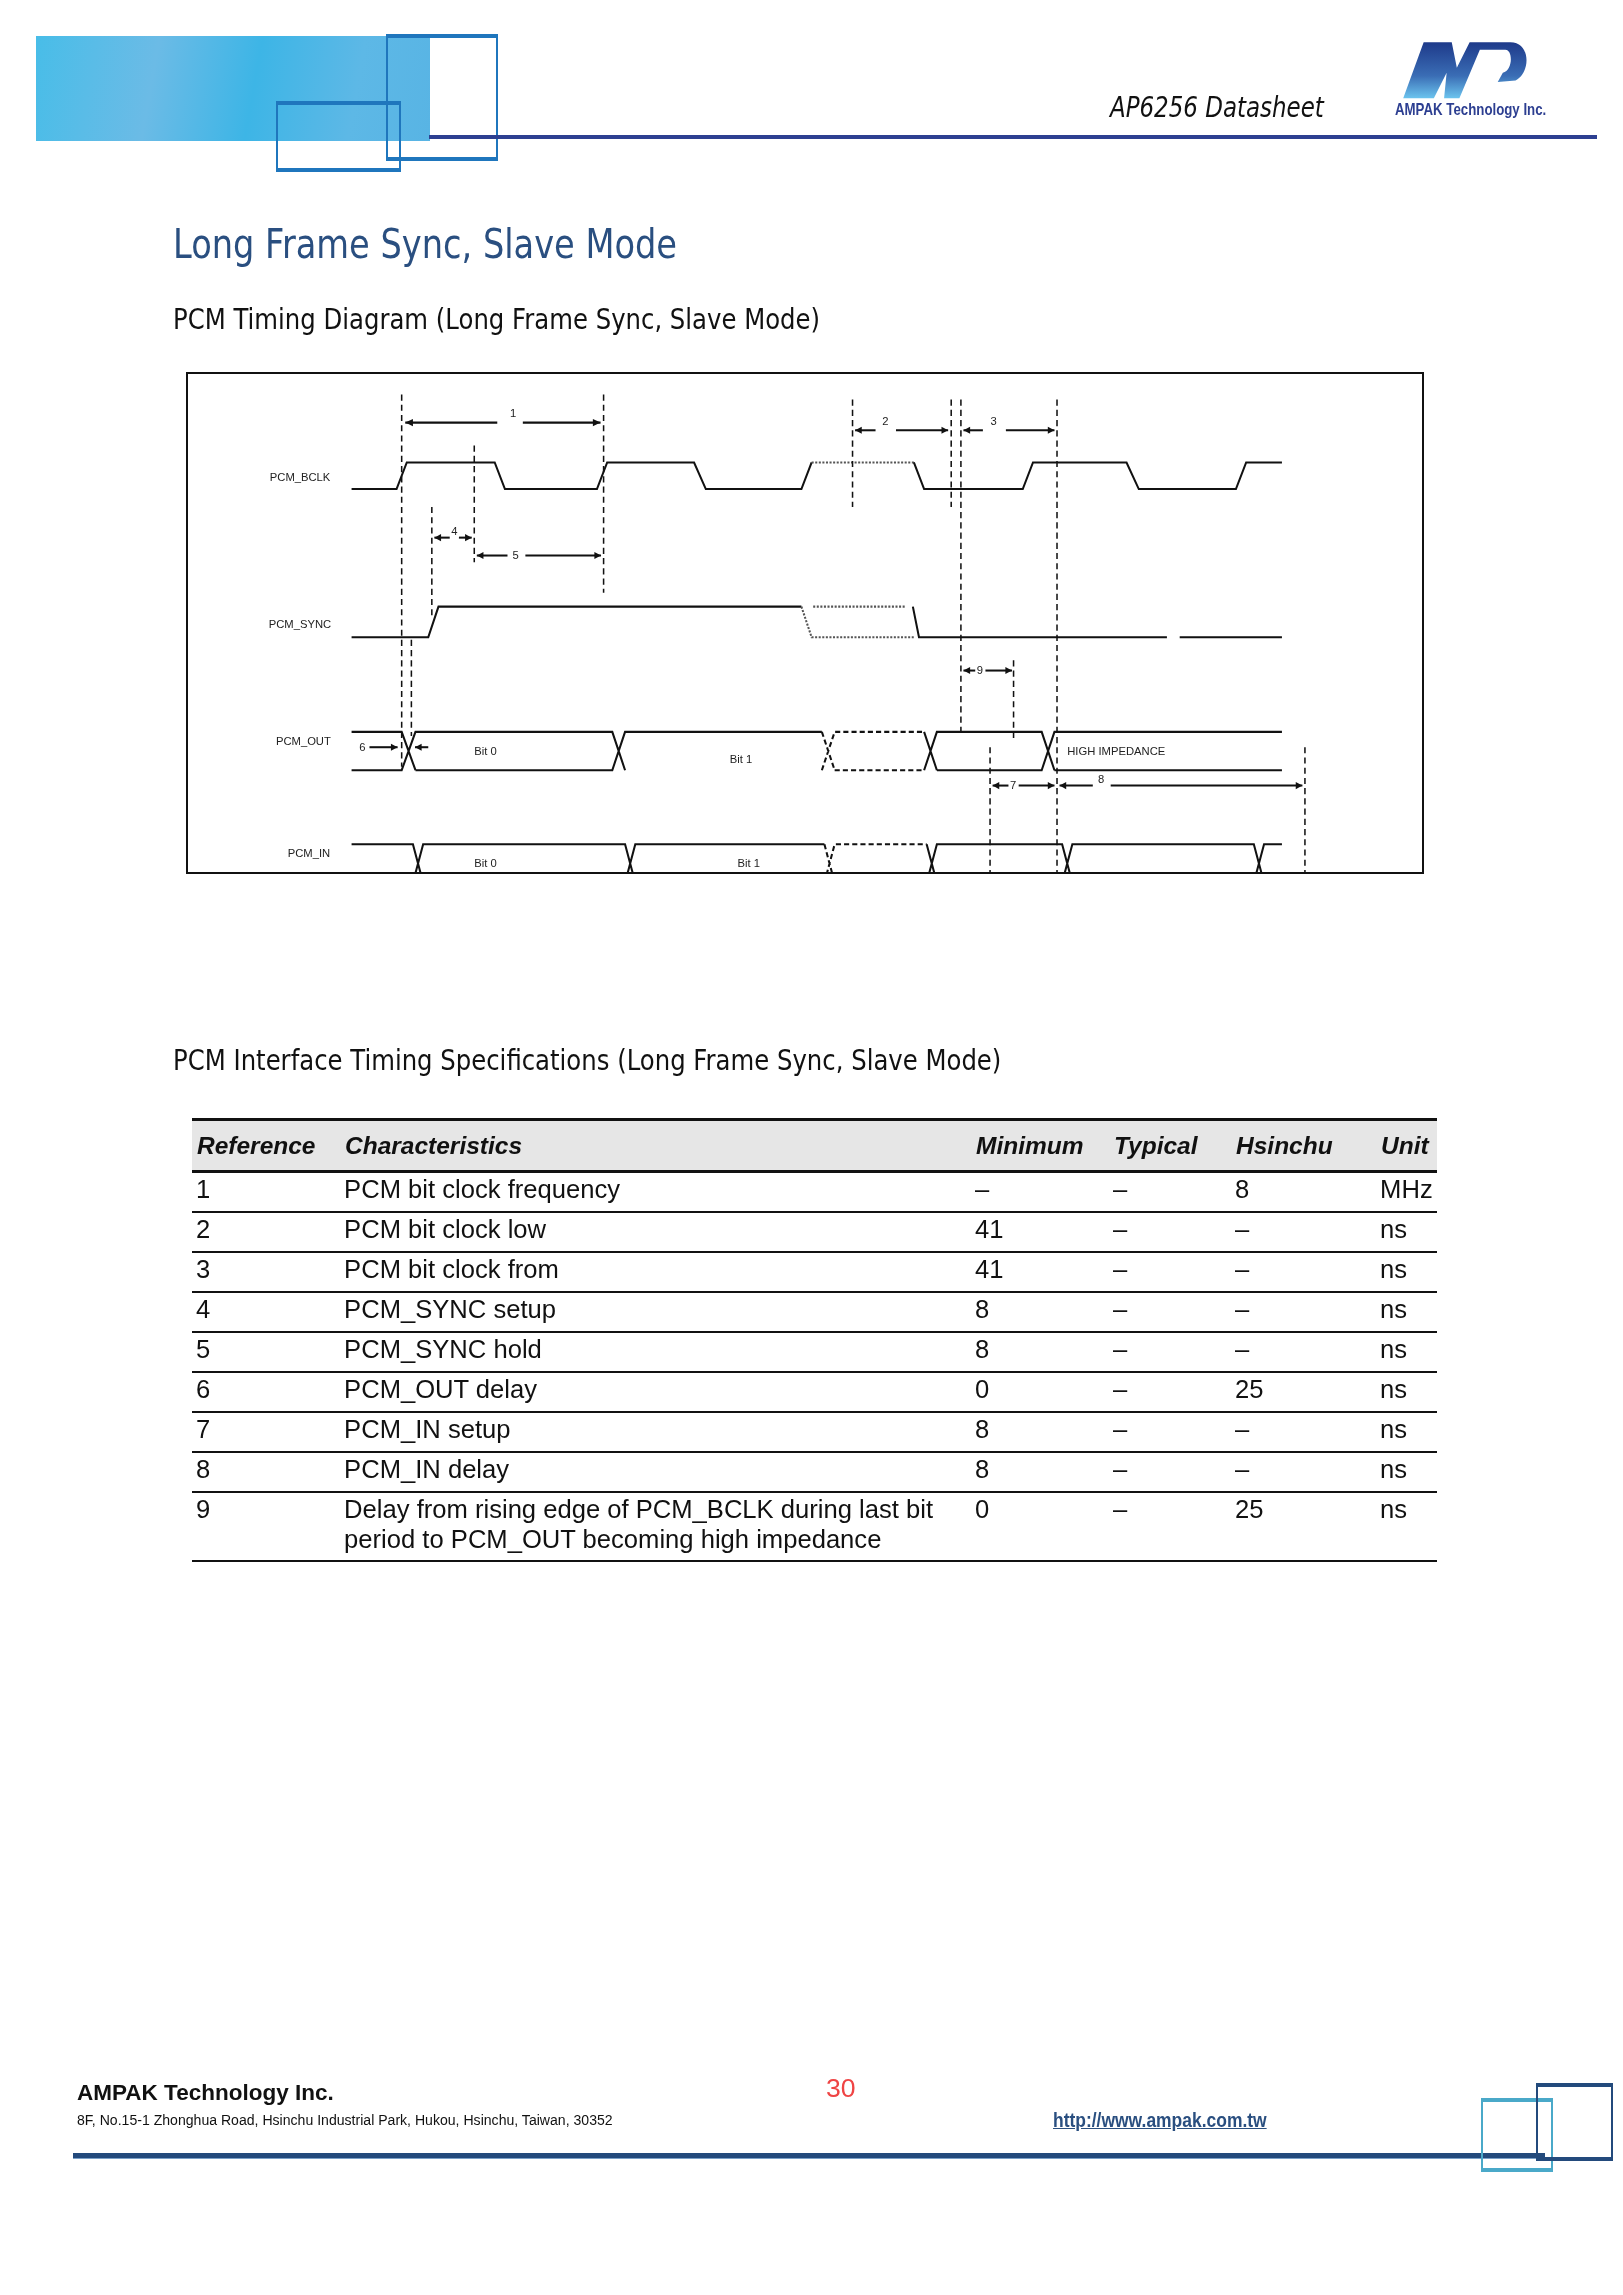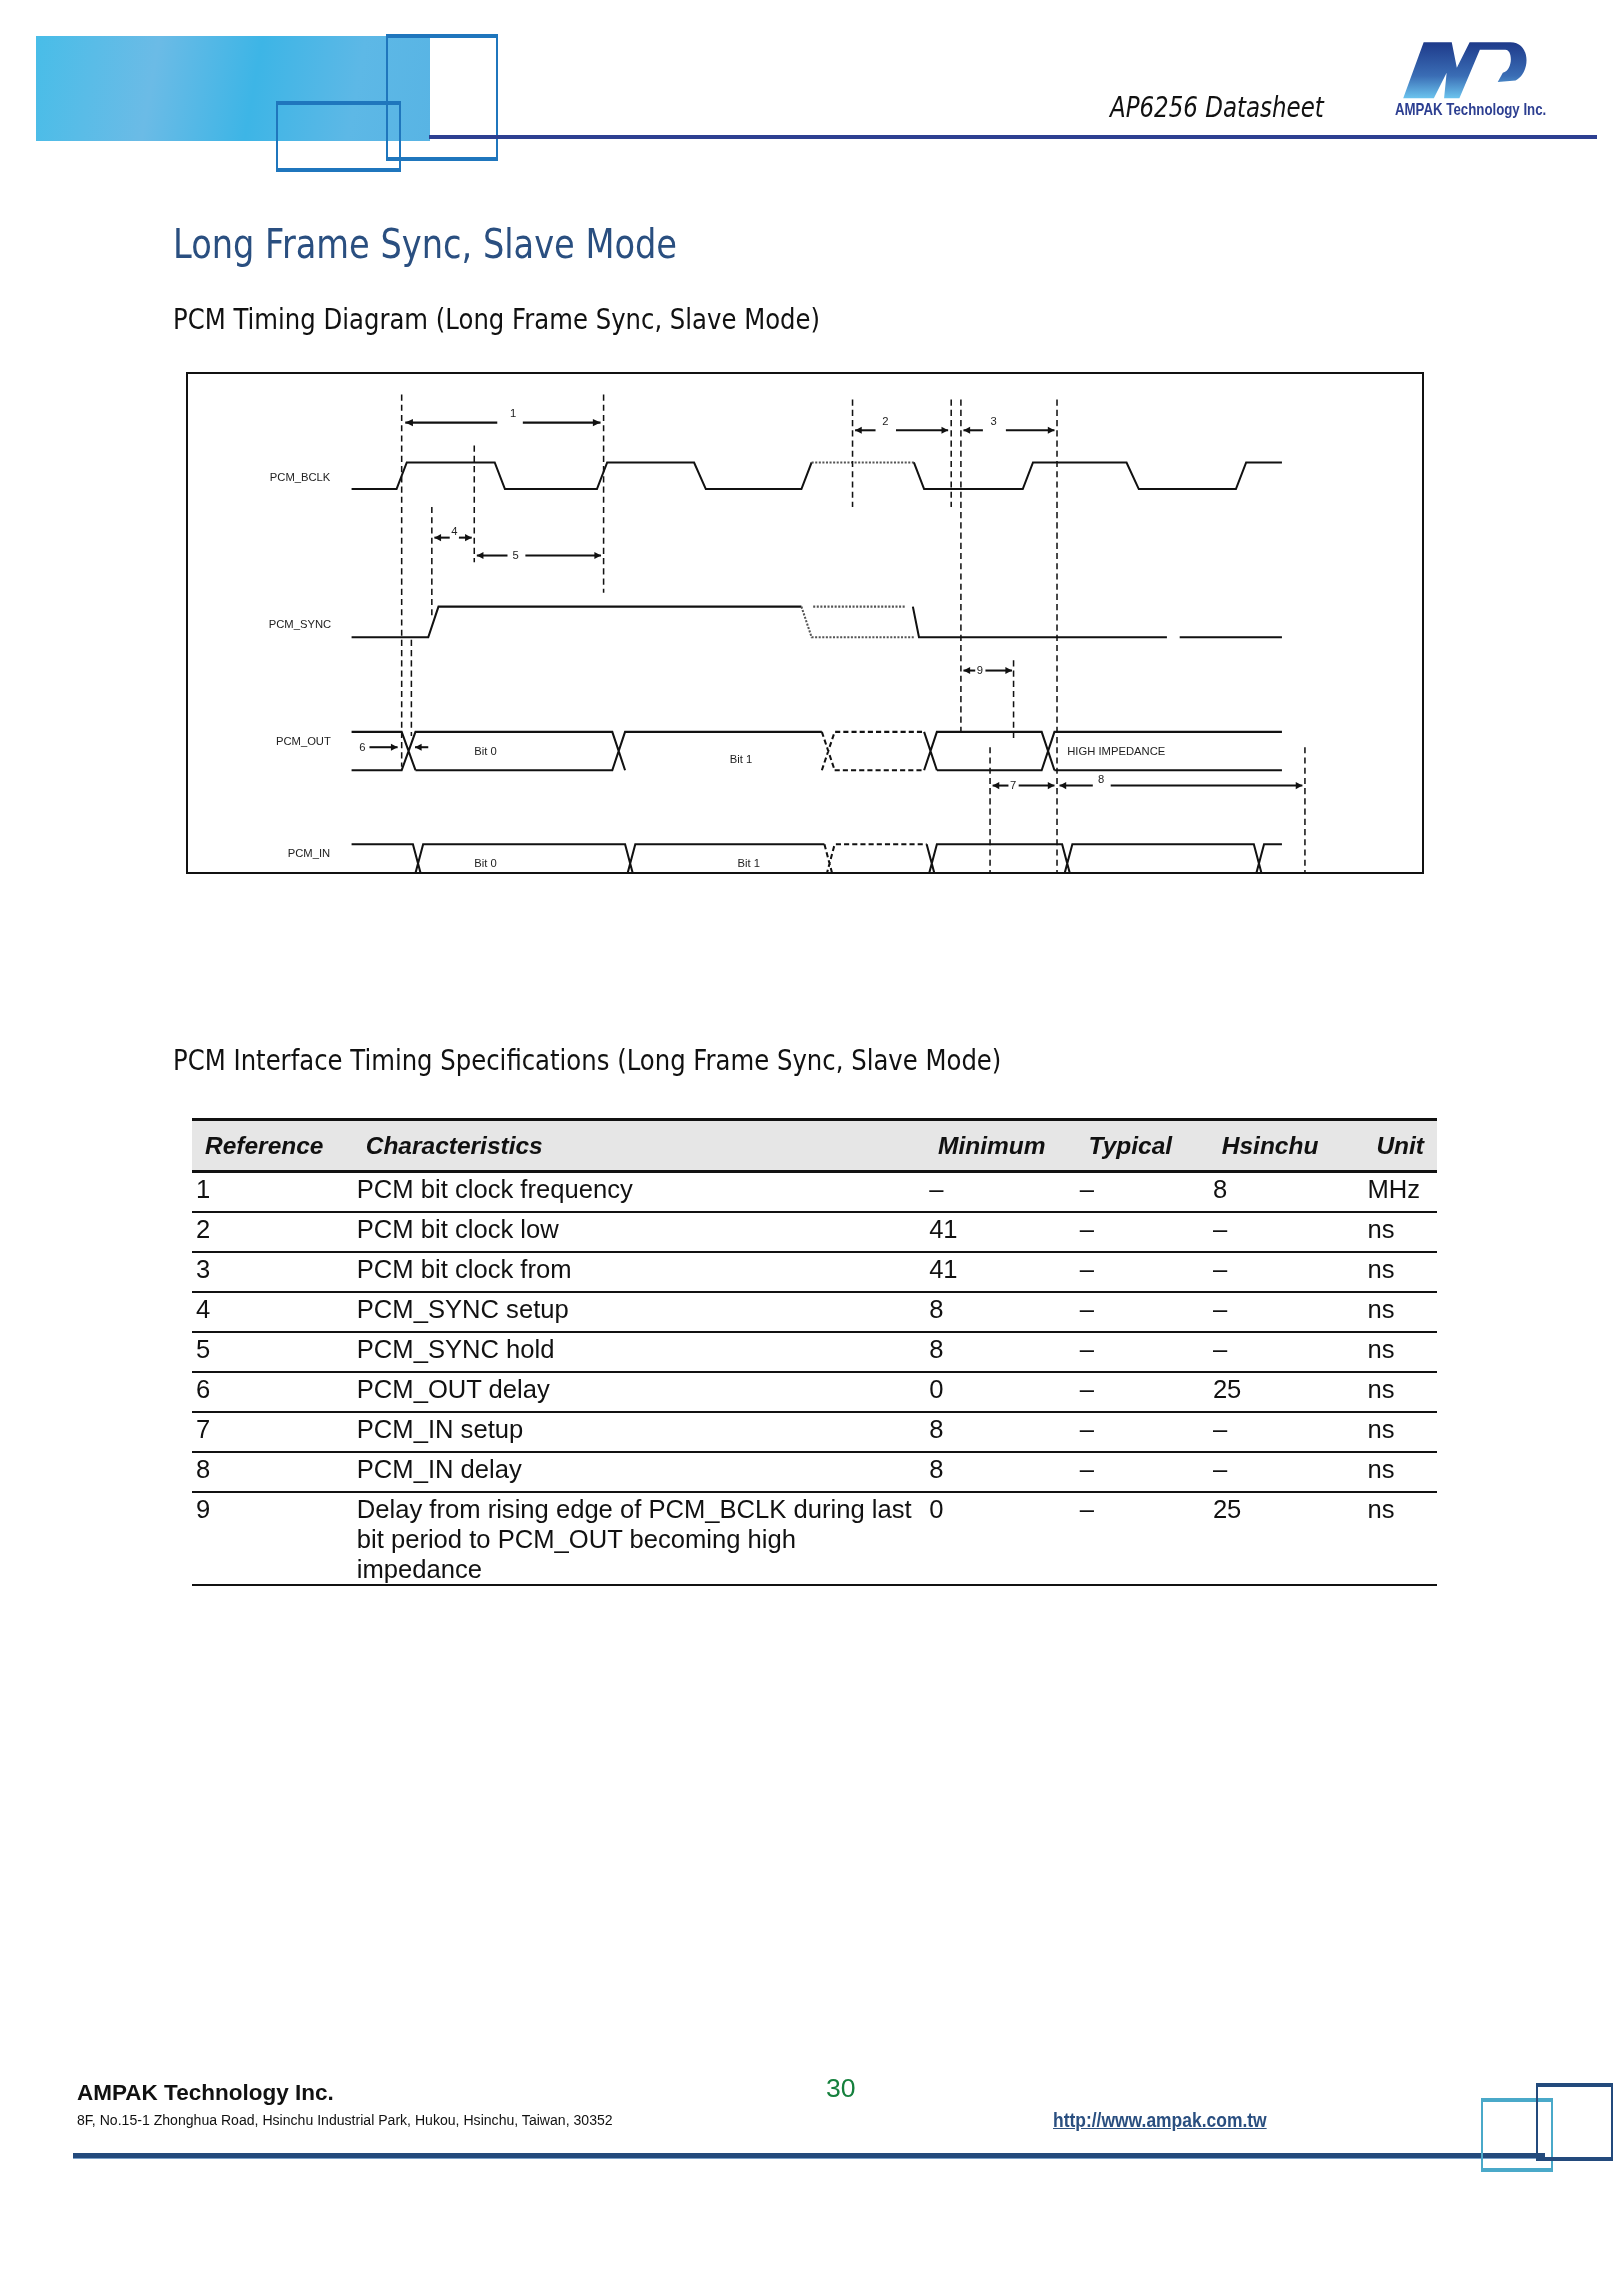--- a/index.html
+++ b/index.html
@@ -19,28 +19,28 @@
   #diagram-caption { left:173px; top:302px; font-size:29px; color:#111; transform:scaleX(0.84); transform-origin:left center; white-space:nowrap;}
   #table-caption { left:173px; top:1043px; font-size:29px; color:#111; transform:scaleX(0.84); transform-origin:left center; white-space:nowrap;}
   
   #diagram { left:186px; top:372px; width:1238px; height:502px; border:2px solid #111; box-sizing:border-box; background:#fff;}
   #diagram svg { position:absolute; left:0; top:0; }
   .sig-label { font-family:"Liberation Sans", sans-serif; font-size:22px; fill:#222; }
   .dim-label { font-family:"Liberation Sans", sans-serif; font-size:22px; fill:#222; }
   .bit-label { font-family:"Liberation Sans", sans-serif; font-size:22px; fill:#222; }
   
   #spec-table { left:192px; top:1118px; width:1245px; border-collapse:collapse; font-family:"Liberation Sans", sans-serif; font-size:25.6px; color:#111; }
-  #spec-table th { background:#e6e6e6; font-style:italic; font-weight:bold; text-align:left; height:49px; padding:0 13px; border-top:3.1px solid #111; border-bottom:3.1px solid #111; font-size:24.5px; }
+  #spec-table th { background:#e6e6e6; font-style:italic; font-weight:bold; text-align:left; height:49px; padding:0 5px; border-top:3.1px solid #111; border-bottom:3.1px solid #111; font-size:24.5px; }
   #spec-table td { height:37px; padding:1px 4.1px 0 4.1px; border-bottom:2px solid #111; vertical-align:top; line-height:30px; }
   #spec-table tr.last td { height:66px; border-bottom:2.6px solid #111; }
   .c-ref { width:138px; } .c-char { width:621px;margin-left:31px; } .c-min { width:128px; } .c-typ { width:112px; } .c-max { width:135px; } .c-unit { }
   
   #footer-company { left:77px; top:2080px; font-size:22.5px; font-weight:bold; font-family:"Liberation Sans", sans-serif; color:#111; }
   #footer-address { left:77px; top:2111px; font-size:15.3px; font-family:"Liberation Sans", sans-serif; color:#111; transform:scaleX(0.92); transform-origin:left center; white-space:nowrap;}
-  #page-number { left:826px; top:2073px; font-size:26.6px; font-family:"Liberation Sans", sans-serif; color:#15803d; }
+  #page-number { left:826px; top:2073px; font-size:26.6px; font-family:"Liberation Sans", sans-serif; color:#ef4444; }
   #footer-url { left:1053px; top:2109px; font-size:19.4px; font-weight:bold; color:#2a4f80; text-decoration:underline; font-family:"Liberation Sans", sans-serif; transform:scaleX(0.9); transform-origin:left center; white-space:nowrap;}
   #footer-line { left:73px; top:2153px; width:1472px; height:5.1px; background:#234a7c; border-bottom:1px solid #7aa0c8; }
   #ftr-sq1 { left:1481px; top:2098px; width:72px; height:74px; border:2px solid #4aa9c9; border-top-width:4.6px; border-bottom-width:4.6px; box-sizing:border-box;}
   #ftr-sq2 { left:1536px; top:2083px; width:77px; height:78px; border:2px solid #234a7c; border-top-width:4.6px; border-bottom-width:4.6px; box-sizing:border-box;}
 </style>
 </head>
 <body>
 
 <div class="abs" id="hdr-block"></div>
 <div class="abs" id="hdr-sq1"></div>

